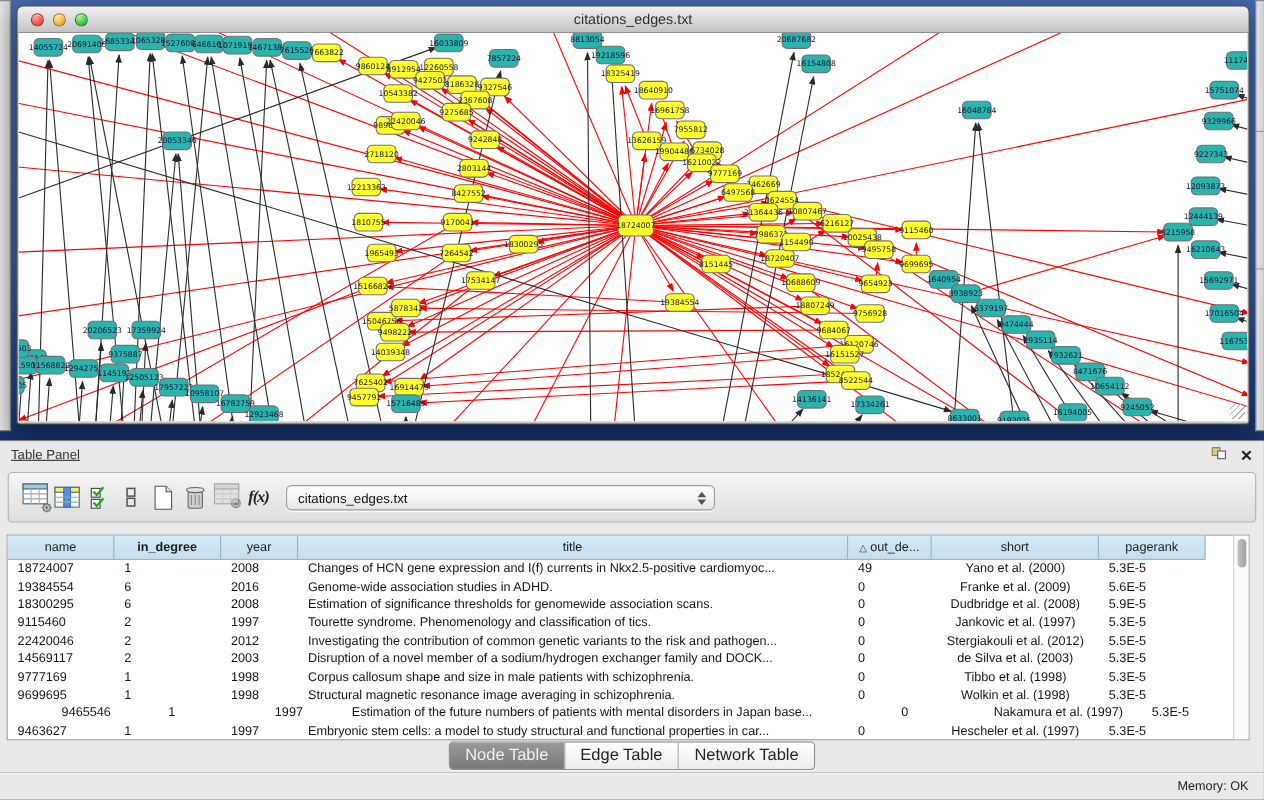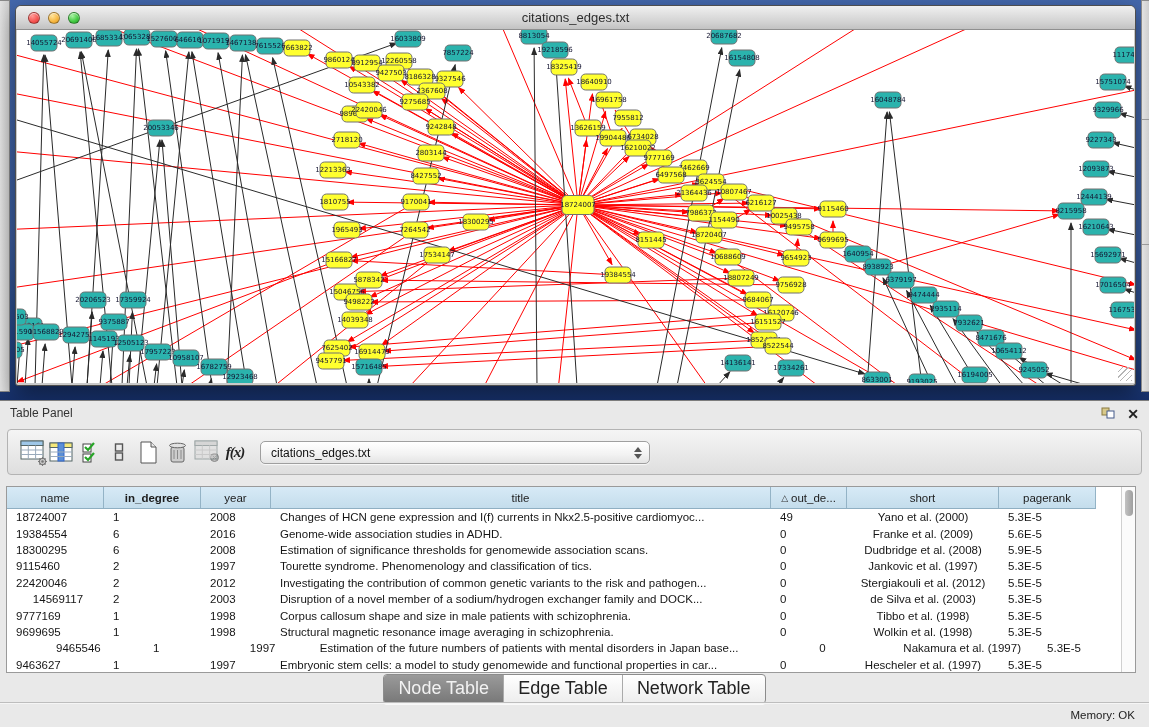--- a/index.html
+++ b/index.html
@@ -30,21 +30,21 @@
   .light.yellow { background:radial-gradient(circle at 35% 30%, #ffe39a, #f6b53d 60%, #d9992a); }
   .light.green { background:radial-gradient(circle at 35% 30%, #a6f2a0, #3fc83f 60%, #2b9e2b); }
   .canvas { position:relative; width:1117px; height:353px; margin:0 1px; background:#fff; overflow:hidden; }
   .grip { position:absolute; right:2px; bottom:2px; width:14px; height:14px;
     background:repeating-linear-gradient(135deg, transparent 0 3px, #b5b5b5 3px 4px); }
 
   
   .table-panel { position:absolute; left:0; top:400px; width:1149px; height:327px;
     background:#e9e9e9; border-top:1px solid #7d7d7d; }
   .tp-header { position:relative; height:24px; }
-  .tp-header .tp-title { position:absolute; left:10px; top:5px; font-size:12px; color:#333; }
+  .tp-header .tp-title { position:absolute; left:10px; top:5px; font-size:12px; color:#333;text-decoration:underline; }
   .tp-header .hdr-icons { position:absolute; right:10px; top:4px; display:flex; gap:12px; align-items:center; }
   .close-x { font-size:14px; font-weight:bold; color:#222; line-height:14px; cursor:default; }
 
   .tp-toolbar { position:absolute; left:7px; top:28px; width:1135px; height:46px;
     background:linear-gradient(180deg,#f5f5f5,#dedede); border:1px solid #b3b3b3; border-radius:4px;
     display:flex; align-items:center; padding-left:10px; }
   .tbtn { display:flex; align-items:center; justify-content:center; min-width:28px; height:30px; margin-right:1px; }
   .tbtn.fx { font:italic bold 15px "Liberation Serif", serif; color:#222; letter-spacing:-1px; }
   .dropdown { position:relative; width:390px; height:23px; margin-left:10px;
     border:1px solid #9f9f9f; border-radius:5px;
@@ -66,21 +66,21 @@
   .tbody .tr { display:flex; height:16.4px; align-items:center; }
   .td { font-size:11.5px; color:#151515; white-space:nowrap; overflow:hidden; padding:0 4px 0 9px; }
   .td.center { text-align:center; padding:0 2px; }
   .vscroll { position:absolute; right:0; top:0; width:14px; height:185px; background:#fbfbfb; border-left:1px solid #d0d0d0; }
   .vscroll .thumb { position:absolute; left:2.5px; top:3px; width:8px; height:26px; border-radius:4px;
     background:linear-gradient(90deg,#c2c2c2,#9f9f9f); }
 
   .tp-tabs { position:absolute; left:0; right:0; top:273px; display:flex; justify-content:center; }
   .seg { display:flex; border:1px solid #8c8c8c; border-radius:4px; overflow:hidden;
     background:linear-gradient(180deg,#ffffff,#ededed); box-shadow:0 1px 0 rgba(255,255,255,.7); }
-  .seg .tab { padding:3px 14px 4px; font-size:18px; color:#222; border-right:1px solid #aaa; }
+  .seg .tab { padding:3px 14px 4px; font-size:15px; color:#222; border-right:1px solid #aaa; }
   .seg .tab:last-child { border-right:none; }
   .seg .tab.selected { background:linear-gradient(180deg,#9a9a9a,#787878); color:#f2f2f2; }
 
   .status-divider { position:absolute; left:0; right:0; top:301px; height:2px;
     border-top:1px solid #bdbdbd; border-bottom:1px solid #f5f5f5; }
   .memory { position:absolute; right:14px; top:308px; display:flex; align-items:center; gap:6px;flex-direction:column; }
   .memory .mem-label { font-size:11.5px; color:#222; }
   .memory .dot { width:14px; height:14px; border-radius:50%; border:1px solid #247024;
     background:radial-gradient(circle at 35% 30%, #8fe98f, #35c035 65%, #229622); }
 </style>
@@ -691,21 +691,21 @@
         <div class="tr">
           <div class="td" style="width: 97px;">22420046</div>
           <div class="td" style="width: 97px;">2</div>
           <div class="td" style="width: 70px;">2012</div>
           <div class="td" style="width: 500px;">Investigating the contribution of common genetic variants to the risk and pathogen...</div>
           <div class="td" style="width: 76px;">0</div>
           <div class="td center" style="width: 152px;">Stergiakouli et al. (2012)</div>
           <div class="td" style="width: 97px;">5.5E-5</div>
         </div>
         <div class="tr">
-          <div class="td" style="width: 97px; text-align: center;">14569117</div>
+          <div class="td" style="width: 97px;">14569117</div>
           <div class="td" style="width: 97px;">2</div>
           <div class="td" style="width: 70px;">2003</div>
           <div class="td" style="width: 500px;">Disruption of a novel member of a sodium/hydrogen exchanger family and DOCK...</div>
           <div class="td" style="width: 76px;">0</div>
           <div class="td center" style="width: 152px;">de Silva et al. (2003)</div>
           <div class="td" style="width: 97px;">5.3E-5</div>
         </div>
         <div class="tr">
           <div class="td" style="width: 97px;">9777169</div>
           <div class="td" style="width: 97px;">1</div>
@@ -730,21 +730,21 @@
           <div class="td" style="width: 70px;">1997</div>
           <div class="td" style="width: 500px;">Estimation of the future numbers of patients with mental disorders in Japan base...</div>
           <div class="td" style="width: 76px;">0</div>
           <div class="td center" style="width: 152px;">Nakamura et al. (1997)</div>
           <div class="td" style="width: 97px;">5.3E-5</div>
         </div>
         <div class="tr">
           <div class="td" style="width: 97px;">9463627</div>
           <div class="td" style="width: 97px;">1</div>
           <div class="td" style="width: 70px;">1997</div>
-          <div class="td" style="width: 500px;">Embryonic stem cells: a model to study genomewide and functional properties in car...</div>
+          <div class="td" style="width: 500px;">Embryonic stem cells: a model to study structural and functional properties in car...</div>
           <div class="td" style="width: 76px;">0</div>
           <div class="td center" style="width: 152px;">Hescheler et al. (1997)</div>
           <div class="td" style="width: 97px;">5.3E-5</div>
         </div>
       </div>
     <div class="vscroll">
         <div class="thumb"></div>
       </div>
   </div>
 

